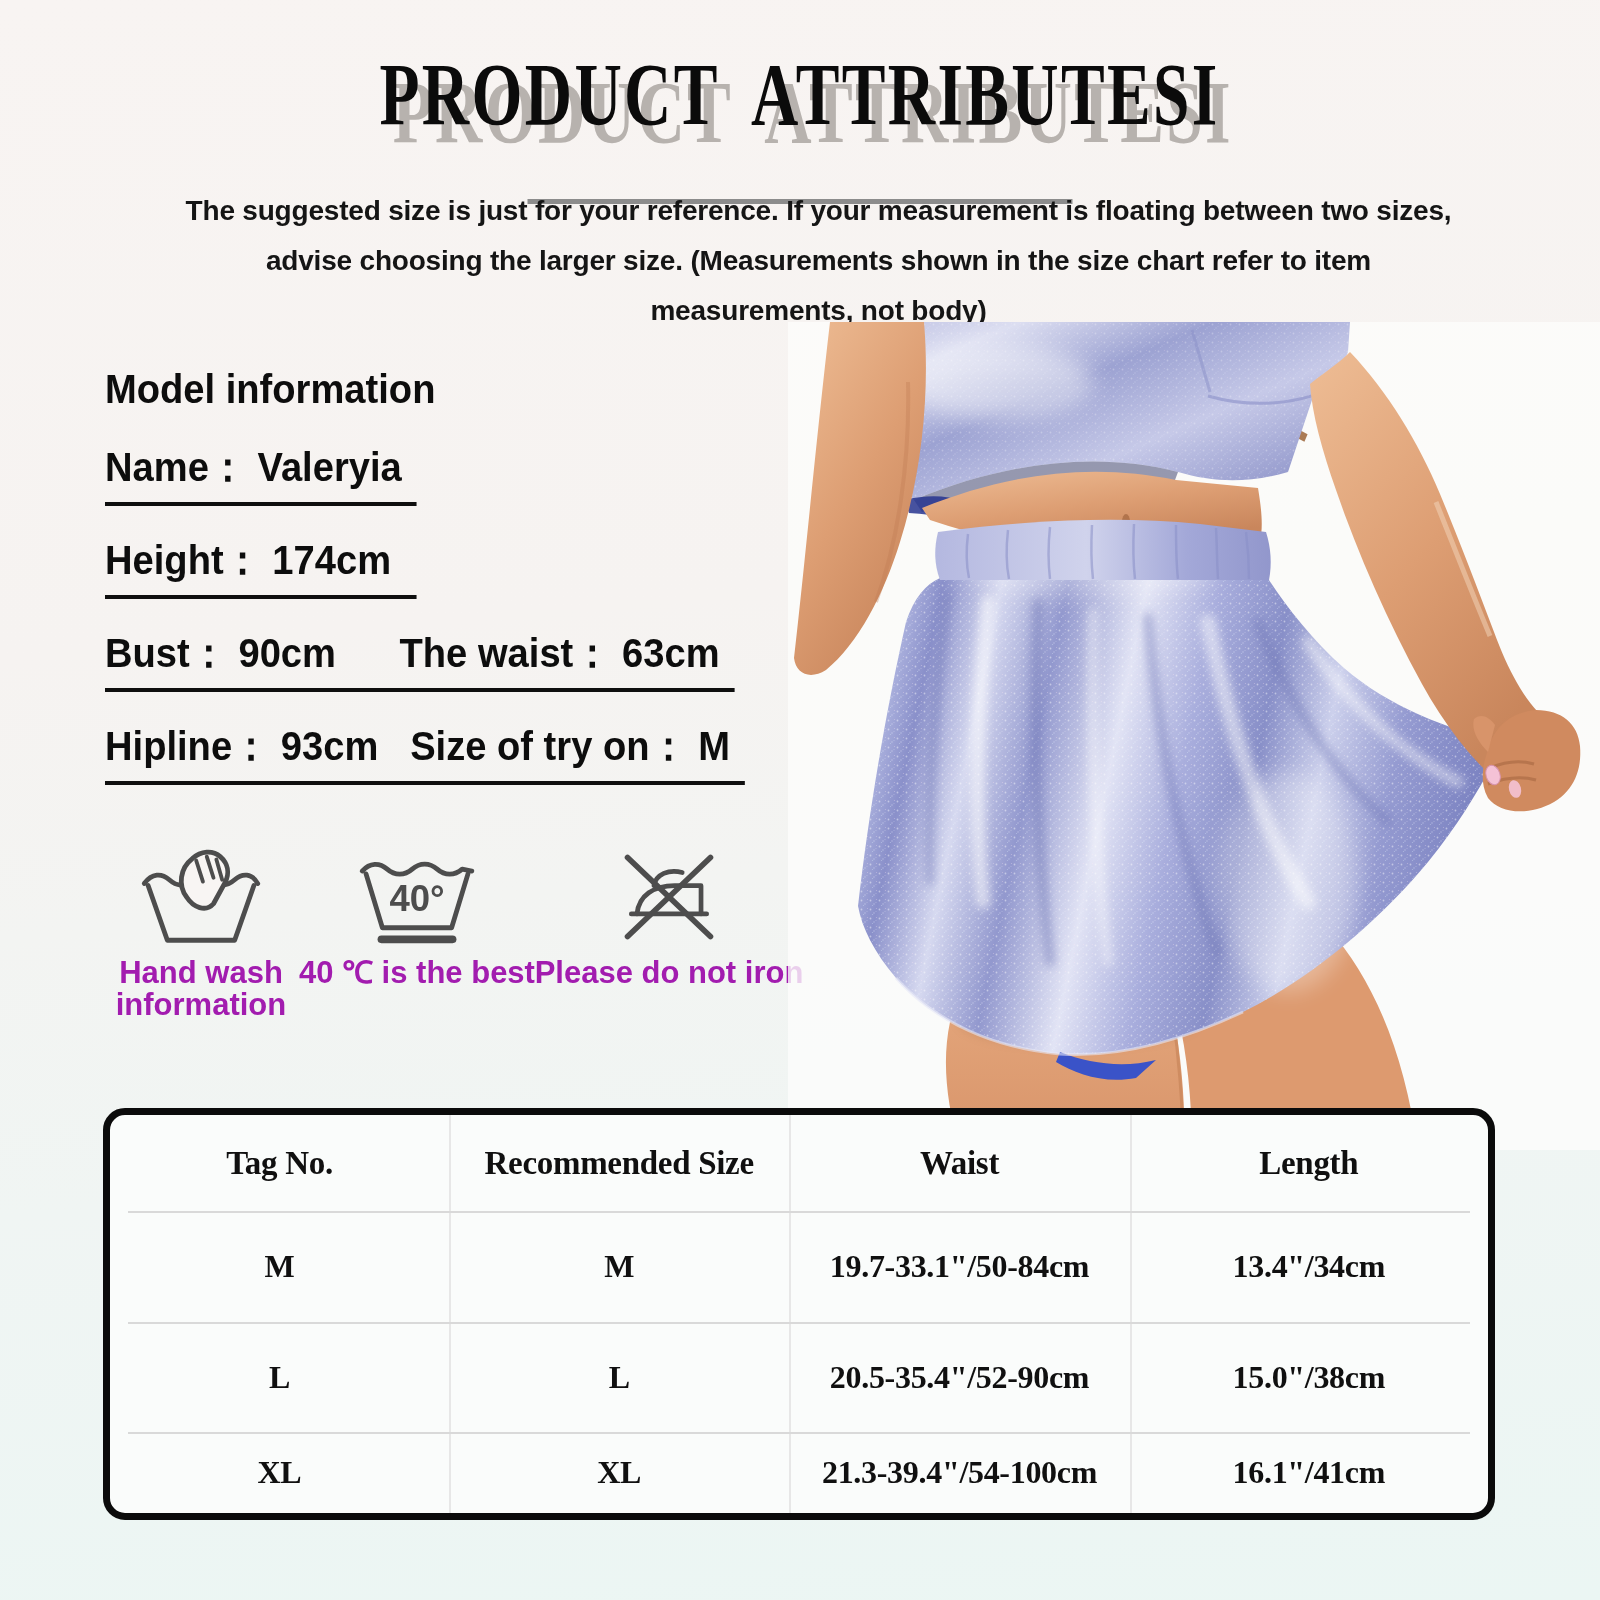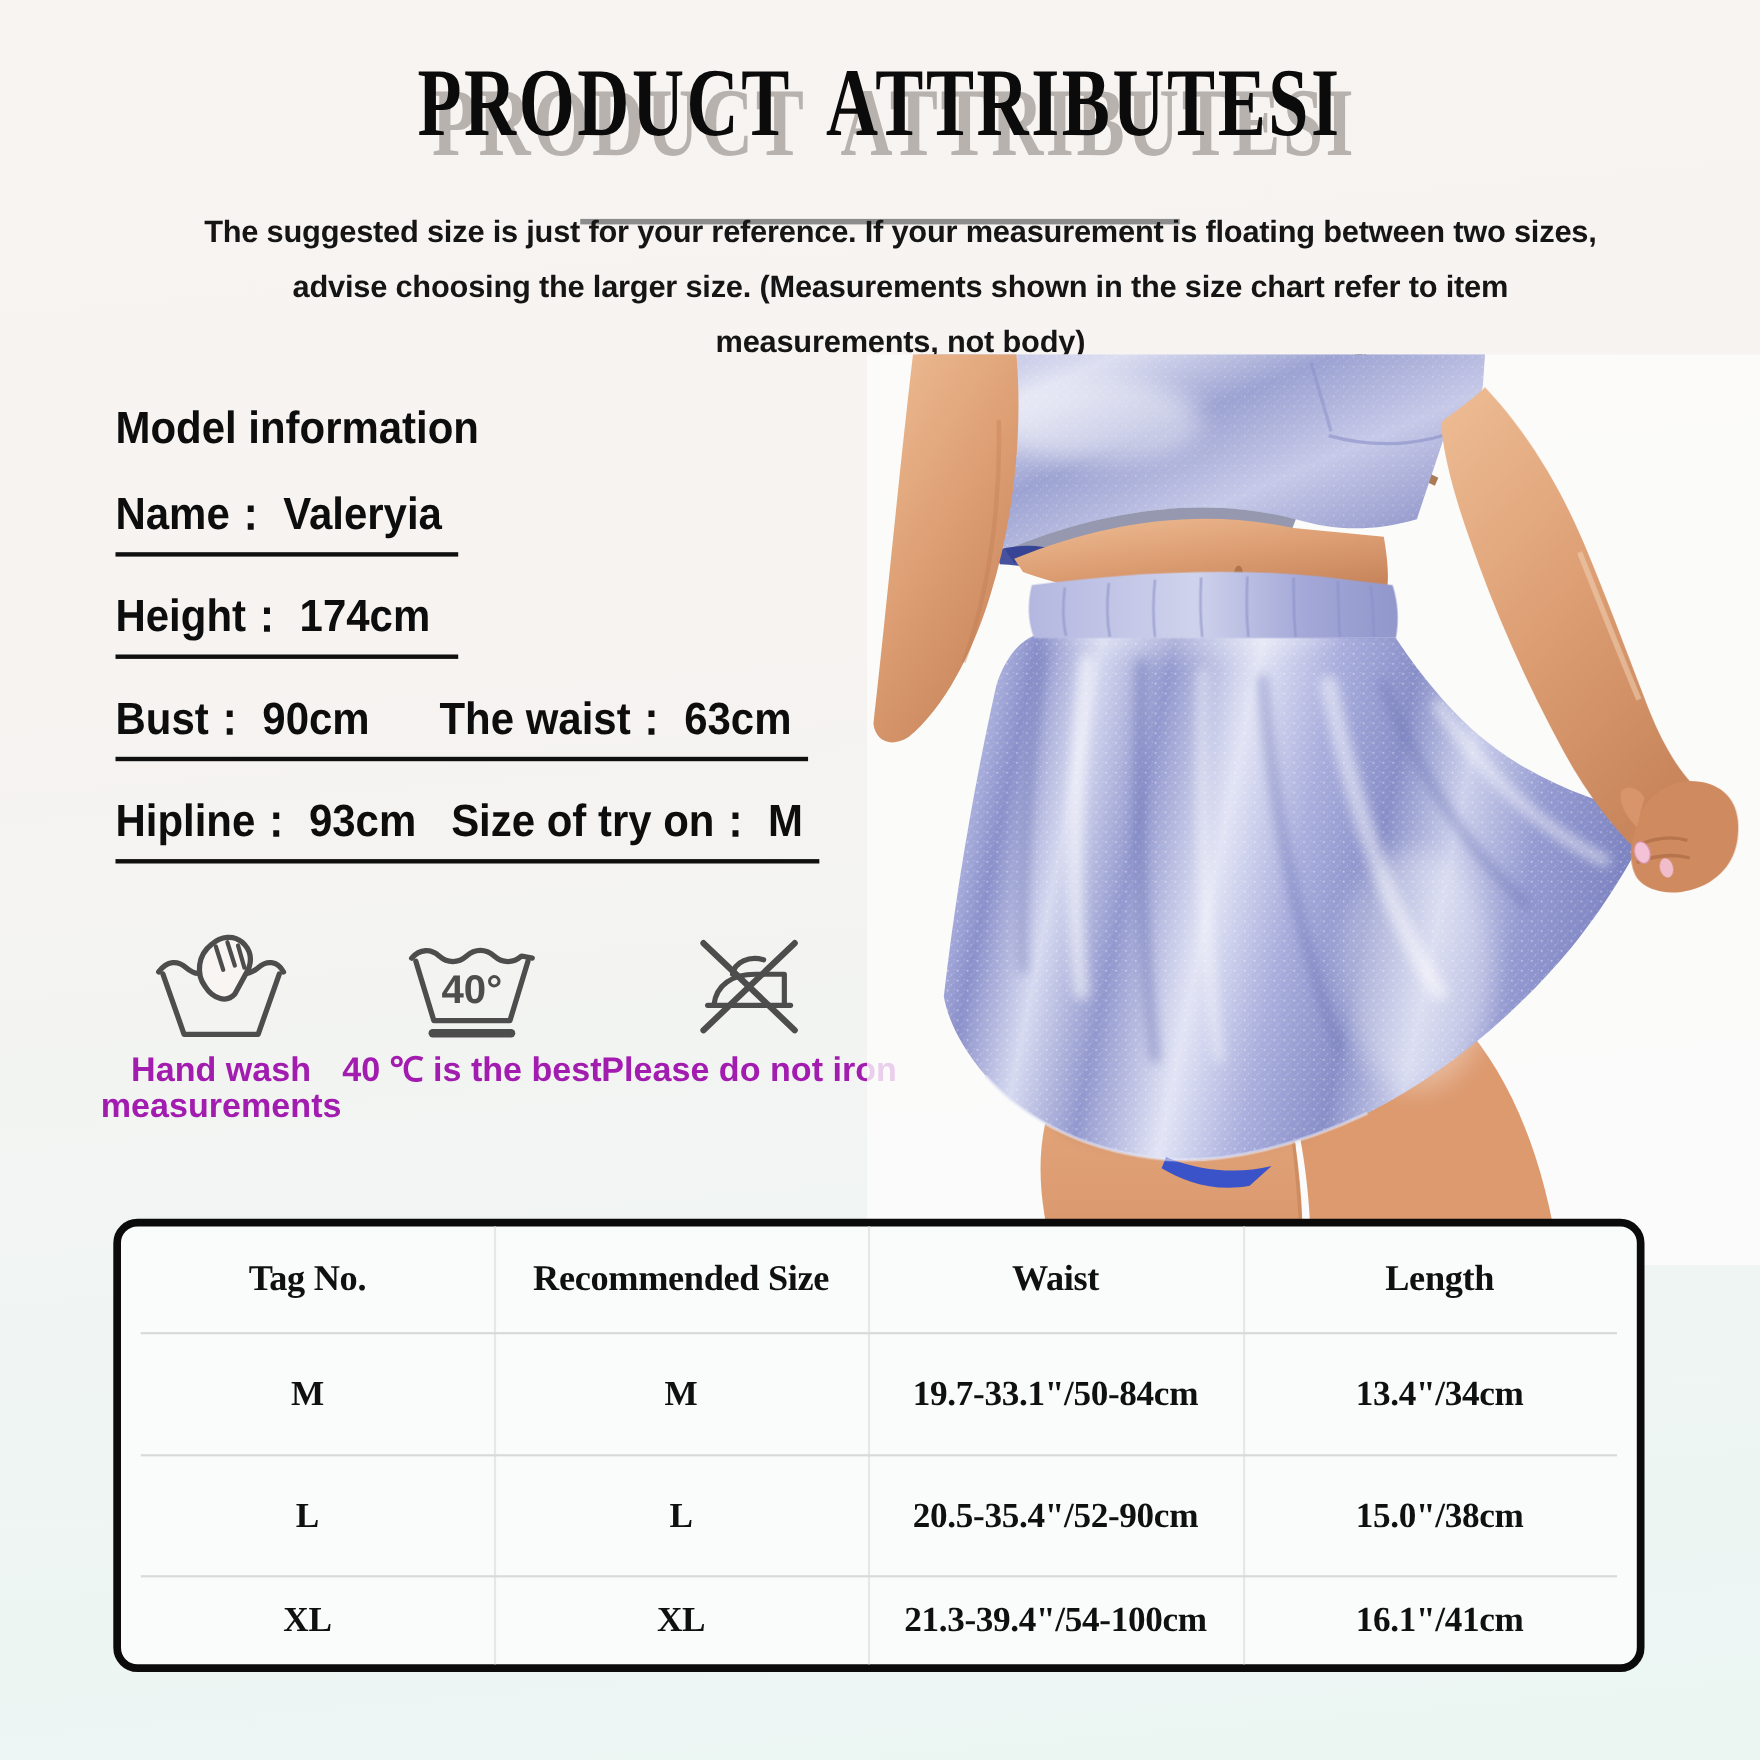--- a/index.html
+++ b/index.html
@@ -34,21 +34,21 @@
     transform:scaleX(0.93);transform-origin:left center;
   }
   .model-line:first-of-type{margin-top:24px;}
   
   .care{position:absolute;left:106px;top:845px;display:flex;align-items:flex-start;}
   .care-item{display:flex;flex-direction:column;align-items:center;}
   .care-item .icon-box{height:102px;display:flex;align-items:flex-end;}
   .care-item .care-label{margin-top:10px;font-size:31px;font-weight:bold;line-height:32px;
     text-align:center;color:#a21caf;white-space:pre;}
   .ci-1{width:190px;}
-  .ci-2{width:210px;margin-left:28px;}
+  .ci-2{width:210px;margin-left:16px;}
   .ci-3{width:230px;margin-left:32px;}
   
   .photo{position:absolute;left:788px;top:322px;width:812px;height:828px;}
   
   .size-table{
     position:absolute;left:103px;top:1108px;width:1378px;height:398px;
     background:#fafcfb;border:7px solid #0b0b0b;border-radius:22px;z-index:5;font-family:Liberation Serif, serif;
   }
   .tbl-grid{
     position:absolute;inset:0;display:grid;
@@ -92,21 +92,21 @@
       <svg width="128" height="100" viewBox="0 0 130 104" fill="none" stroke="#4d4d4d" stroke-width="5" stroke-linecap="round" stroke-linejoin="round">
         <path d="M6 38 C14 27 24 27 32 34 C40 41 48 41 54 36"></path>
         <path d="M76 36 C84 41 92 41 100 34 C108 27 118 27 124 38"></path>
         <path d="M10 40 L30 97 L100 97 L120 40"></path>
         <path d="M50 52 C41 40 43 22 56 12 C65 4 77 3 85 10 C93 17 95 27 90 37 L78 59 C70 68 57 63 50 52 Z" fill="#f8f5f3"></path>
         <path d="M60 14 L67 36" stroke-width="4"></path>
         <path d="M71 10 L78 32" stroke-width="4"></path>
         <path d="M81 13 L87 34" stroke-width="4"></path>
       </svg>
     </div>
-    <div class="care-label"><span>Hand wash</span><br><span>measurements</span></div>
+    <div class="care-label"><span>Hand wash</span><br><span>information</span></div>
   </div>
 
   <div class="care-item ci-2">
     <div class="icon-box">
       <svg width="126" height="100" viewBox="0 0 130 104" fill="none" stroke="#4d4d4d" stroke-width="5" stroke-linecap="round" stroke-linejoin="round">
         <path d="M8 25 C16 16 26 16 34 23 C42 30 52 30 60 23 C68 16 78 16 86 23 C94 30 104 30 112 23 L122 25"></path>
         <path d="M12 28 L29 84 L101 84 L118 28"></path>
         <path d="M28 96 L102 96" stroke-width="8"></path>
         <text x="65" y="67" text-anchor="middle" stroke="none" fill="#4d4d4d" font-family="Liberation Sans, sans-serif" font-size="38" font-weight="bold">40°</text>
       </svg>

